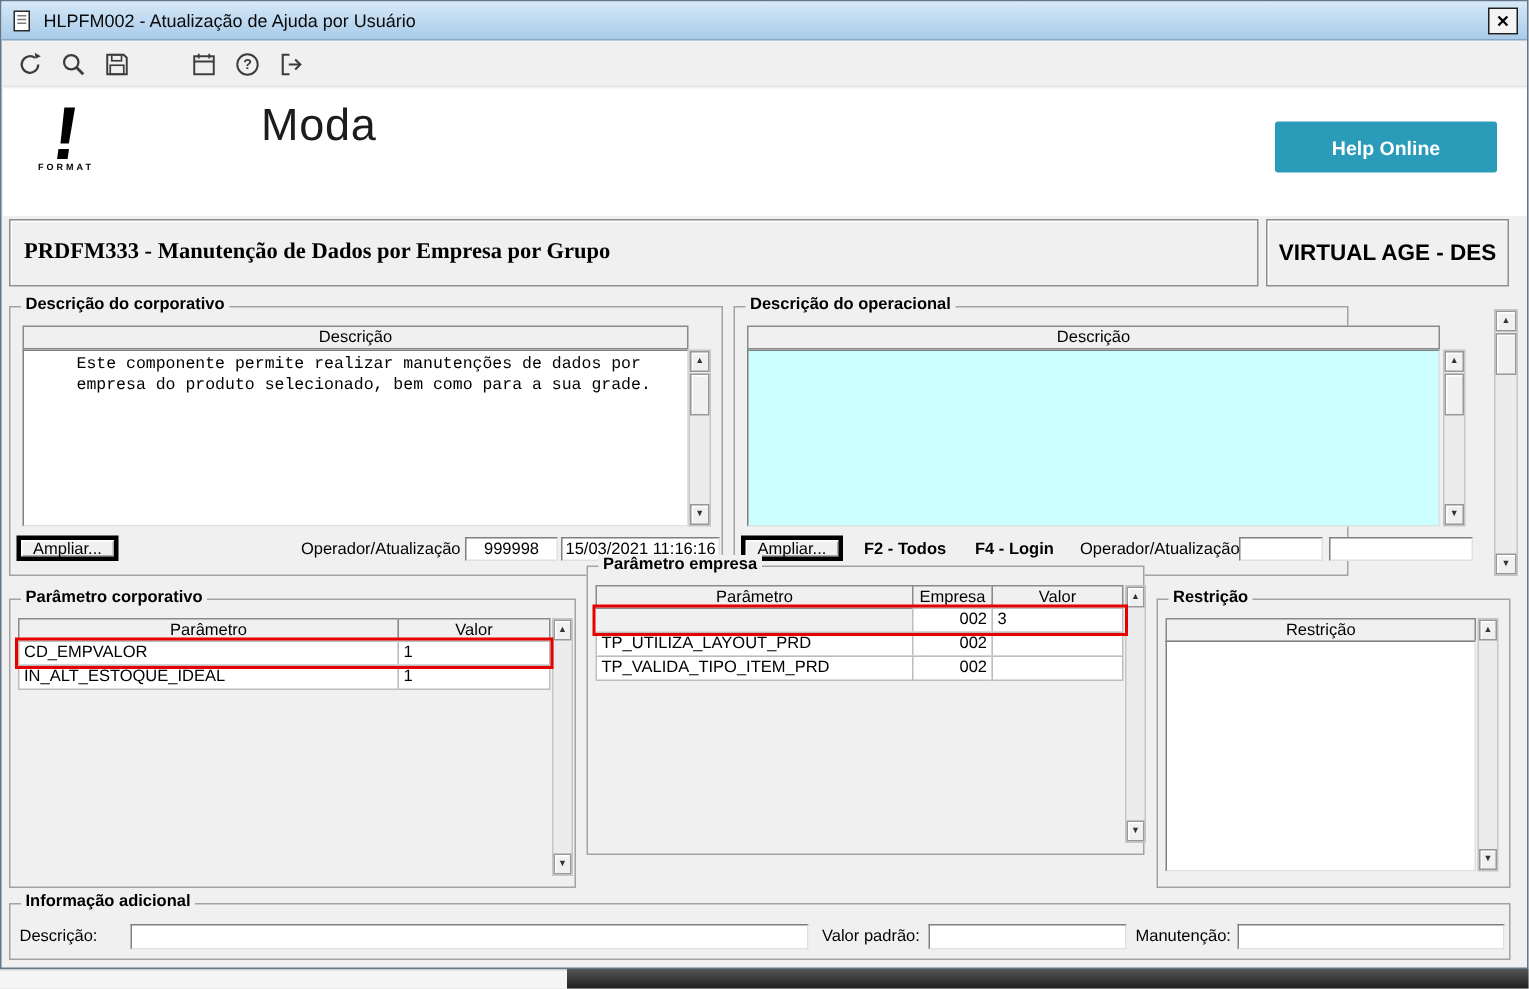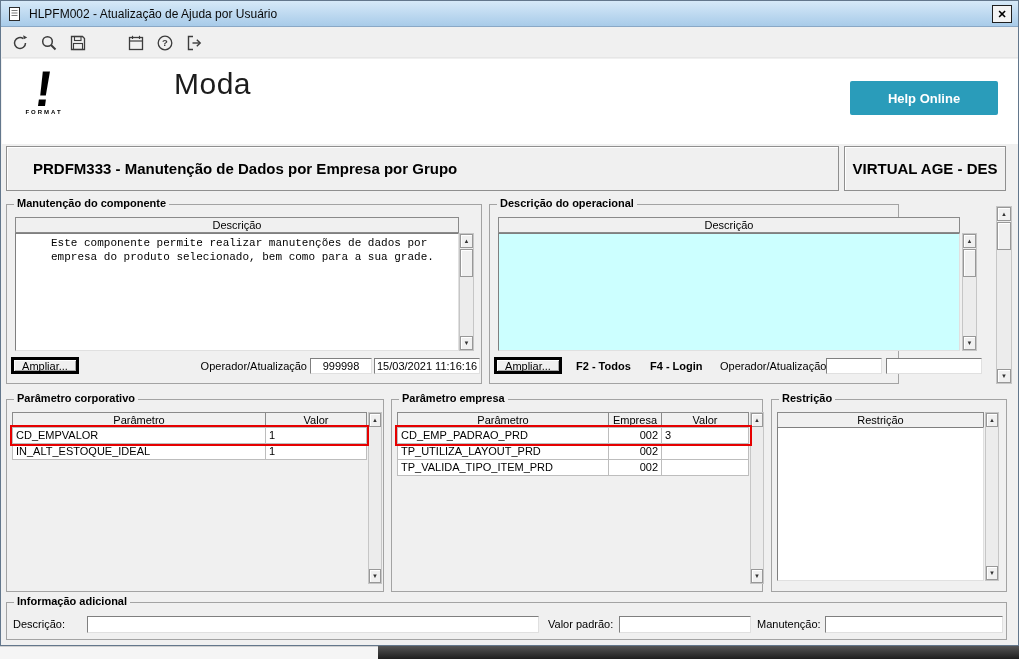--- a/index.html
+++ b/index.html
@@ -134,25 +134,25 @@
 
   <div class="header">
     <div class="logo">
       <div class="logo-bang">!</div>
       <div class="logo-text">FORMAT</div>
     </div>
     <div class="brand">Moda</div>
     <div class="help-btn">Help Online</div>
   </div>
 
-  <div class="band" style="left:5px;width:833px;padding-left:26px;">PRDFM333 - Manutenção de Dados por Empresa por Grupo</div>
+  <div class="band" style="left:5px;width:833px;padding-left:9px;font-family:Liberation Serif, serif;">PRDFM333 - Manutenção de Dados por Empresa por Grupo</div>
   <div class="band" style="left:843px;width:162px;justify-content:center;">VIRTUAL AGE - DES</div>
 
   <div class="group" style="left:5px;top:203px;width:476px;height:180px;">
-    <span class="legend">Manutenção do componente</span>
+    <span class="legend">Descrição do corporativo</span>
     <div class="hcell" style="left:8px;top:12px;width:444px;">Descrição</div>
     <div class="sunken" style="position:absolute;left:8px;top:28px;width:444px;height:118px;">
       <div class="mono-text">Este componente permite realizar manutenções de dados por empresa do produto selecionado, bem como para a sua grade.</div>
     </div>
     <div class="vscroll" style="left:452px;top:28px;height:118px;">
       <div class="sb-btn">▲</div>
       <div class="sb-track">
           <div class="sb-thumb"></div>
         </div>
       <div class="sb-btn">▼</div>
@@ -202,27 +202,26 @@
 
     <div class="red-box" style="left:3px;top:25px;width:359px;height:21px;"></div>
 
     <div class="vscroll" style="left:361px;top:12px;height:172px;width:14px;">
       <div class="sb-btn">▲</div>
       <div class="sb-track"></div>
       <div class="sb-btn">▼</div>
     </div>
   </div>
 
-  <div class="group" style="left:390px;top:398px;width:372px;height:193px;">
+  <div class="group" style="left:390px;top:376px;width:372px;height:193px;">
     <span class="legend">Parâmetro empresa</span>
     <div class="hcell" style="left:5px;top:12px;width:212px;">Parâmetro</div>
     <div class="hcell" style="left:216px;top:12px;width:54px;">Empresa</div>
     <div class="hcell" style="left:269px;top:12px;width:88px;">Valor</div>
 
-    <div class="cell" style="left:5px;top:27px;width:212px;">CD_EMP_PADRAO_PRD</div>
     <div class="cell right" style="left:216px;top:27px;width:54px;">002</div>
     <div class="cell" style="left:269px;top:27px;width:88px;">3</div>
 
     <div class="cell" style="left:5px;top:43px;width:212px;">TP_UTILIZA_LAYOUT_PRD</div>
     <div class="cell right" style="left:216px;top:43px;width:54px;">002</div>
     <div class="cell" style="left:269px;top:43px;width:88px;"></div>
 
     <div class="cell" style="left:5px;top:59px;width:220px;">TP_VALIDA_TIPO_ITEM_PRD</div>
     <div class="cell right" style="left:216px;top:59px;width:54px;">002</div>
     <div class="cell" style="left:269px;top:59px;width:88px;"></div>

